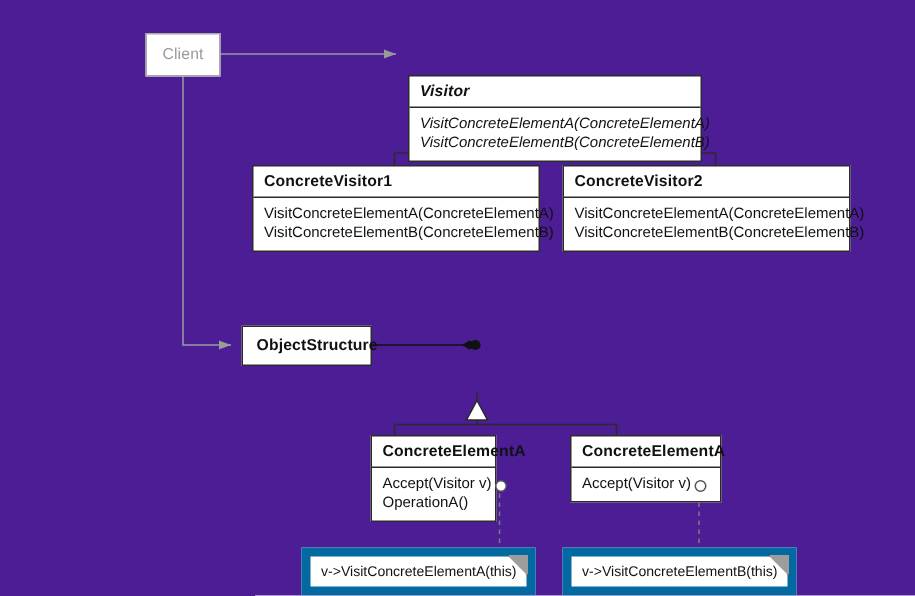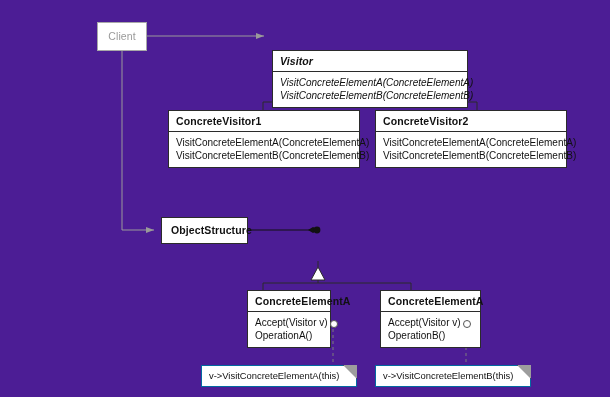--- a/index.html
+++ b/index.html
@@ -81,21 +81,21 @@
   
   .uml.plain .ttl {
     padding: 6px 9px;
   }
 
   
   .note {
     position: absolute;
     box-sizing: border-box;
     background: #ffffff;
-    border: 1px solid #0369a1;
+    border: 6px solid #0369a1;
     z-index: 4;
   }
   .note .ntxt {
     font-size: 9.4px;
     color: #111111;
     white-space: nowrap;
     padding: 4px 16px 4px 7px;
     line-height: 12px;
   }
   .note .dogear {
@@ -219,21 +219,20 @@
       <div class="op">OperationA()</div>
     </div>
   </div>
   <div class="anchor-dot" style="left:330px; top:320px;"></div>
 
   <div class="uml" style="left:380px; top:290px; width:101px;">
     <div class="ttl">ConcreteElementA</div>
     <div class="sep"></div>
     <div class="ops">
       <div class="op">Accept(Visitor v)</div>
-      <div class="op">OperationB()</div>
     </div>
   </div>
   <div class="anchor-dot" style="left:463px; top:320px;"></div>
 
   <div class="note" style="left:201px; top:365px; width:156px;">
     <div class="dogear"></div>
     <div class="ntxt">v-&gt;VisitConcreteElementA(this)</div>
   </div>
 
   <div class="note" style="left:375px; top:365px; width:156px;">

